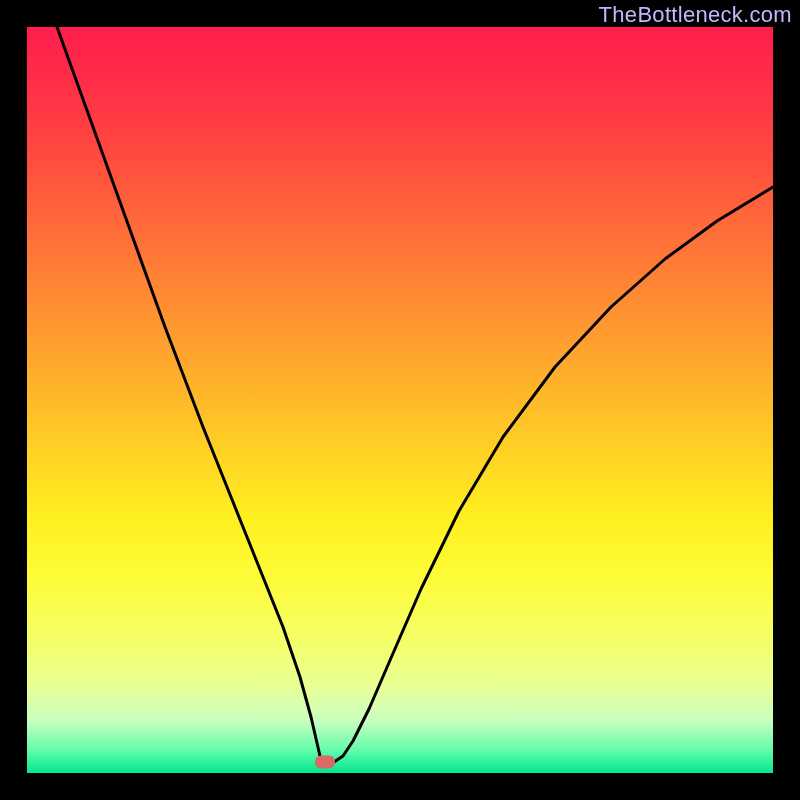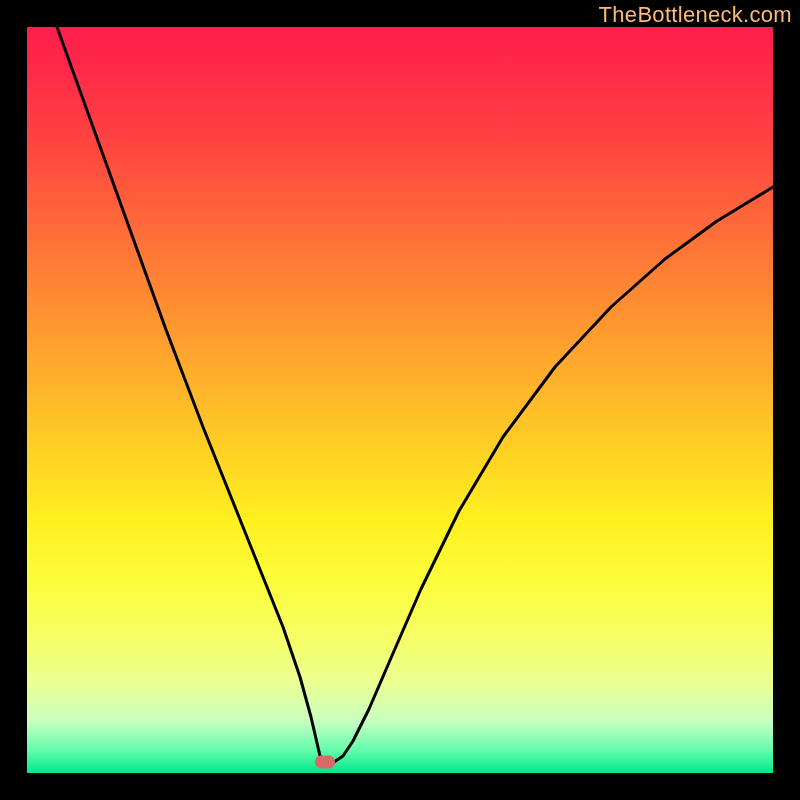--- a/index.html
+++ b/index.html
@@ -14,21 +14,21 @@
   .frame {
     position: relative;
     width: 800px;
     height: 800px;
     background: #000;
   }
   .watermark {
     position: absolute;
     top: 2px;
     right: 8px;
-    color: #fdba74;
+    color: #c4b5fd;
     font-size: 22px;
     font-weight: 400;
     letter-spacing: 0.3px;
     z-index: 50;
   }
   .plot {
     position: absolute;
     left: 27px;
     top: 27px;
     width: 746px;

